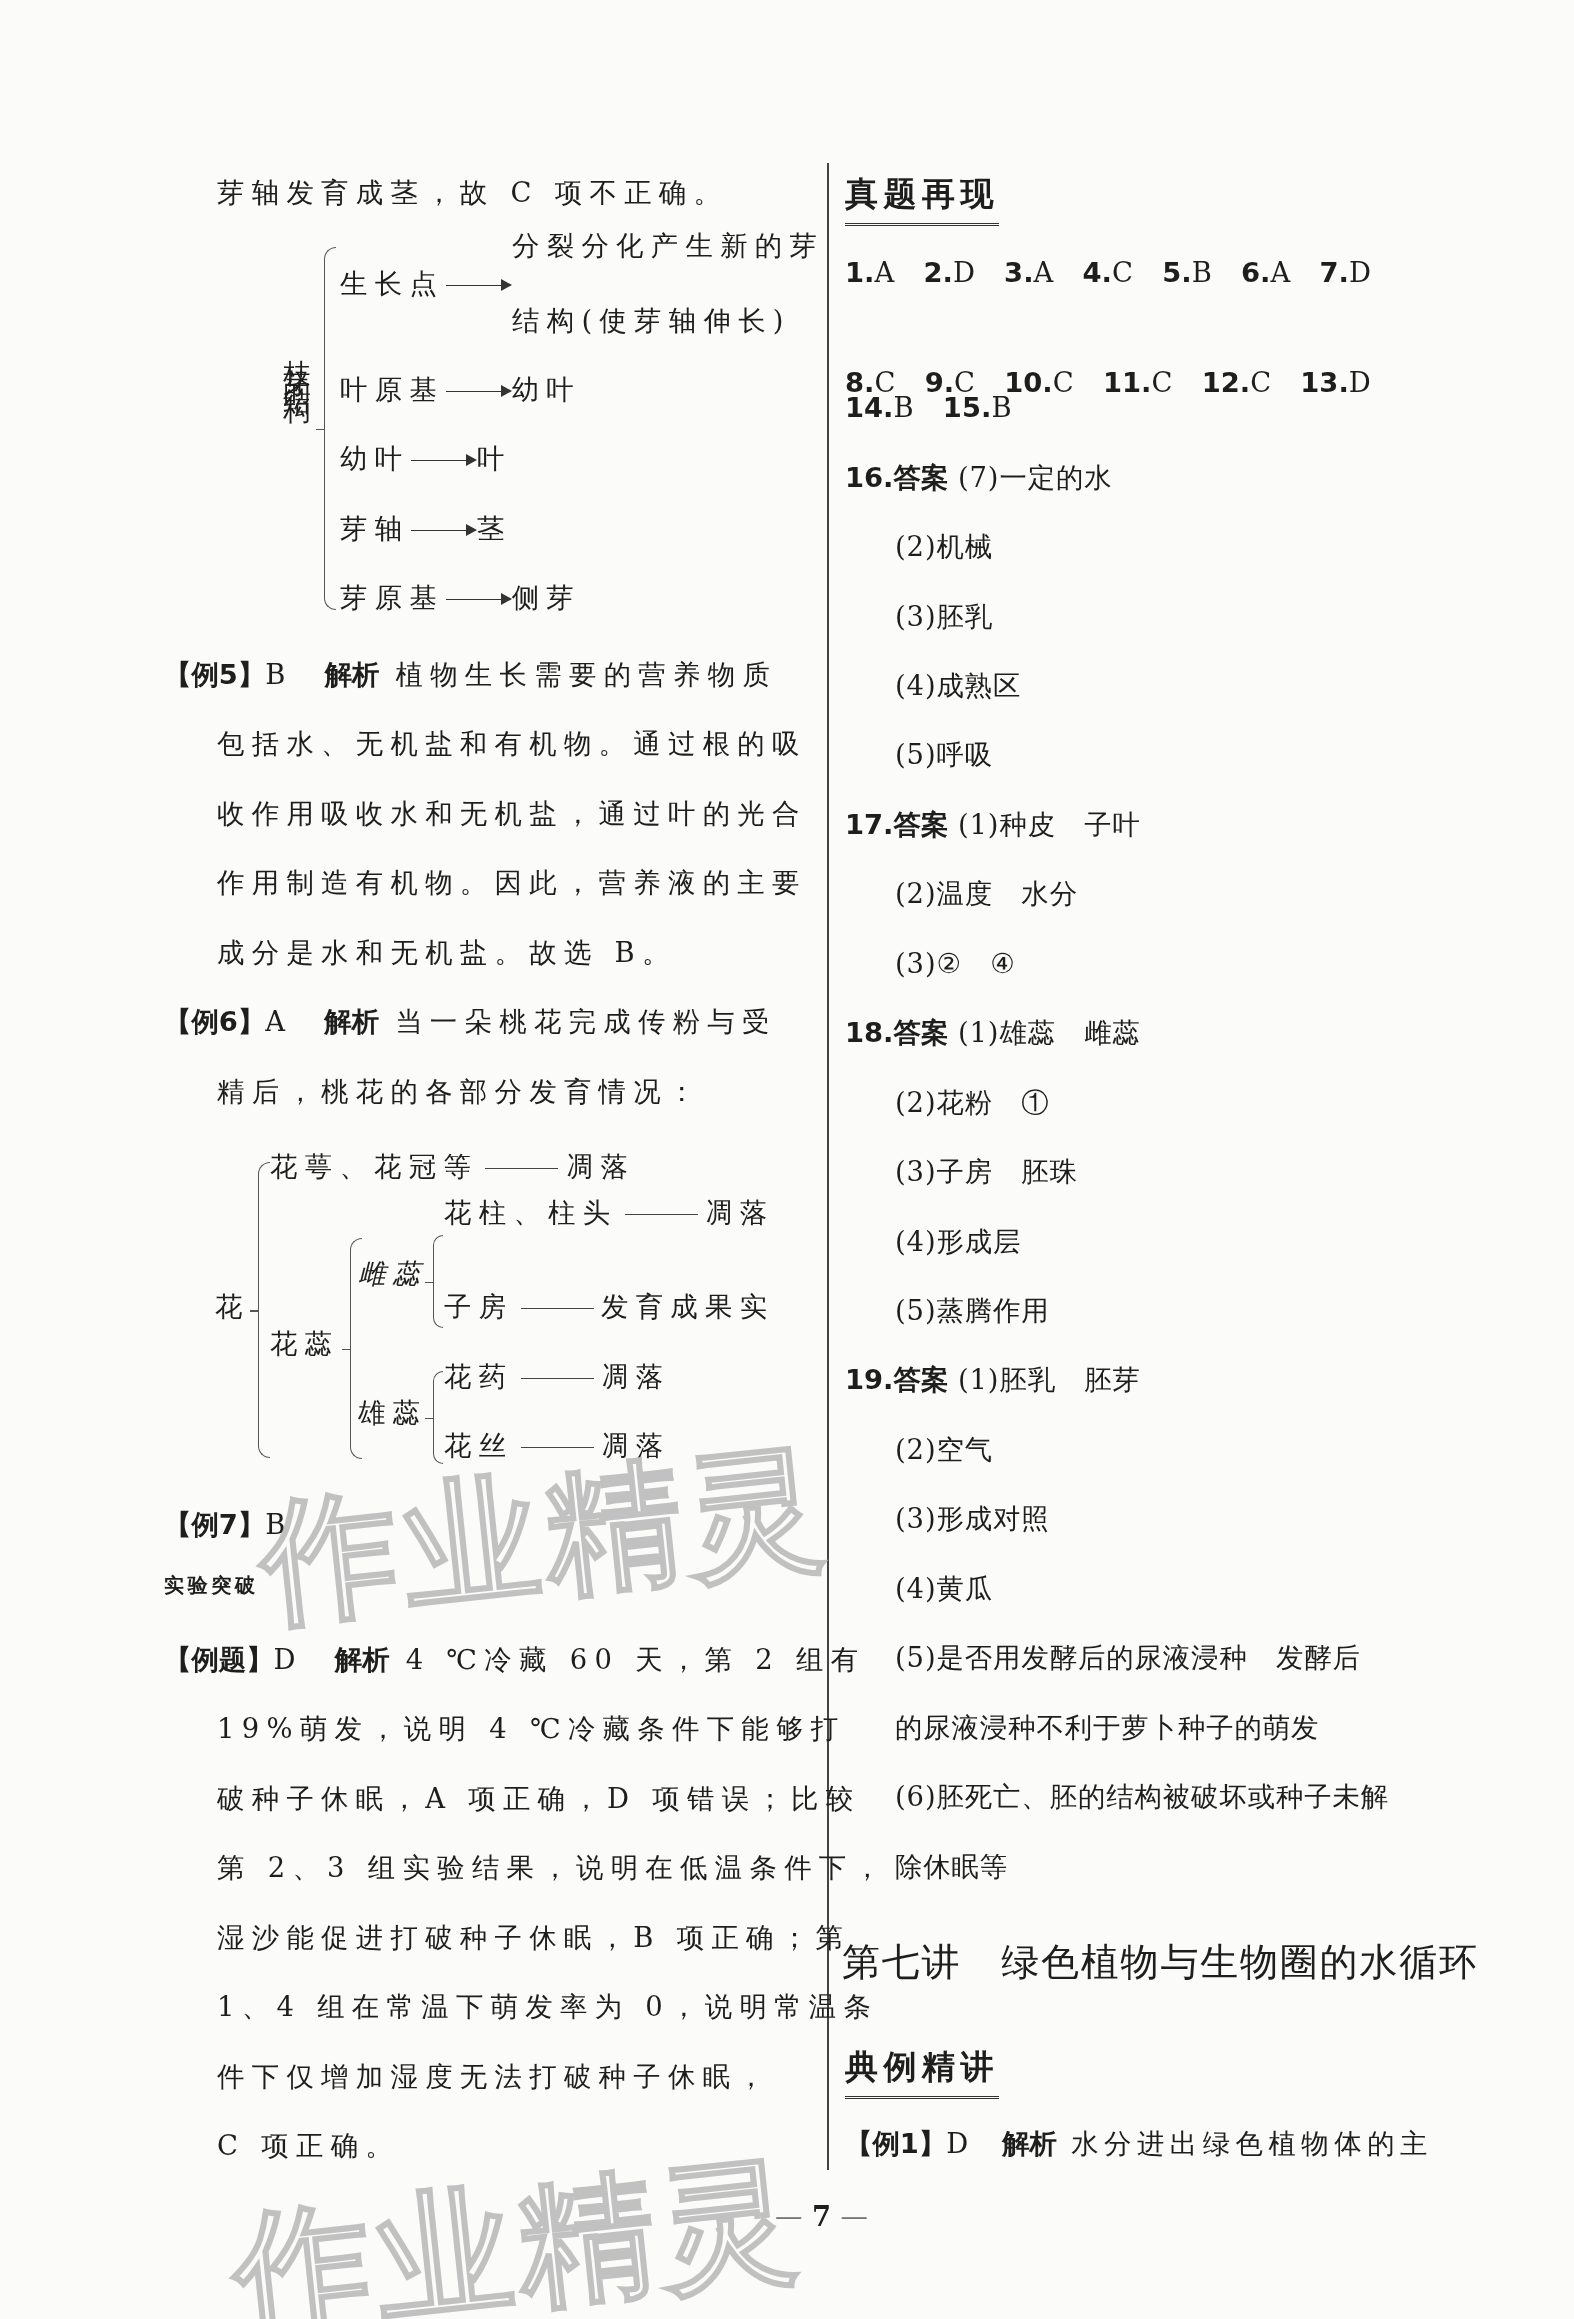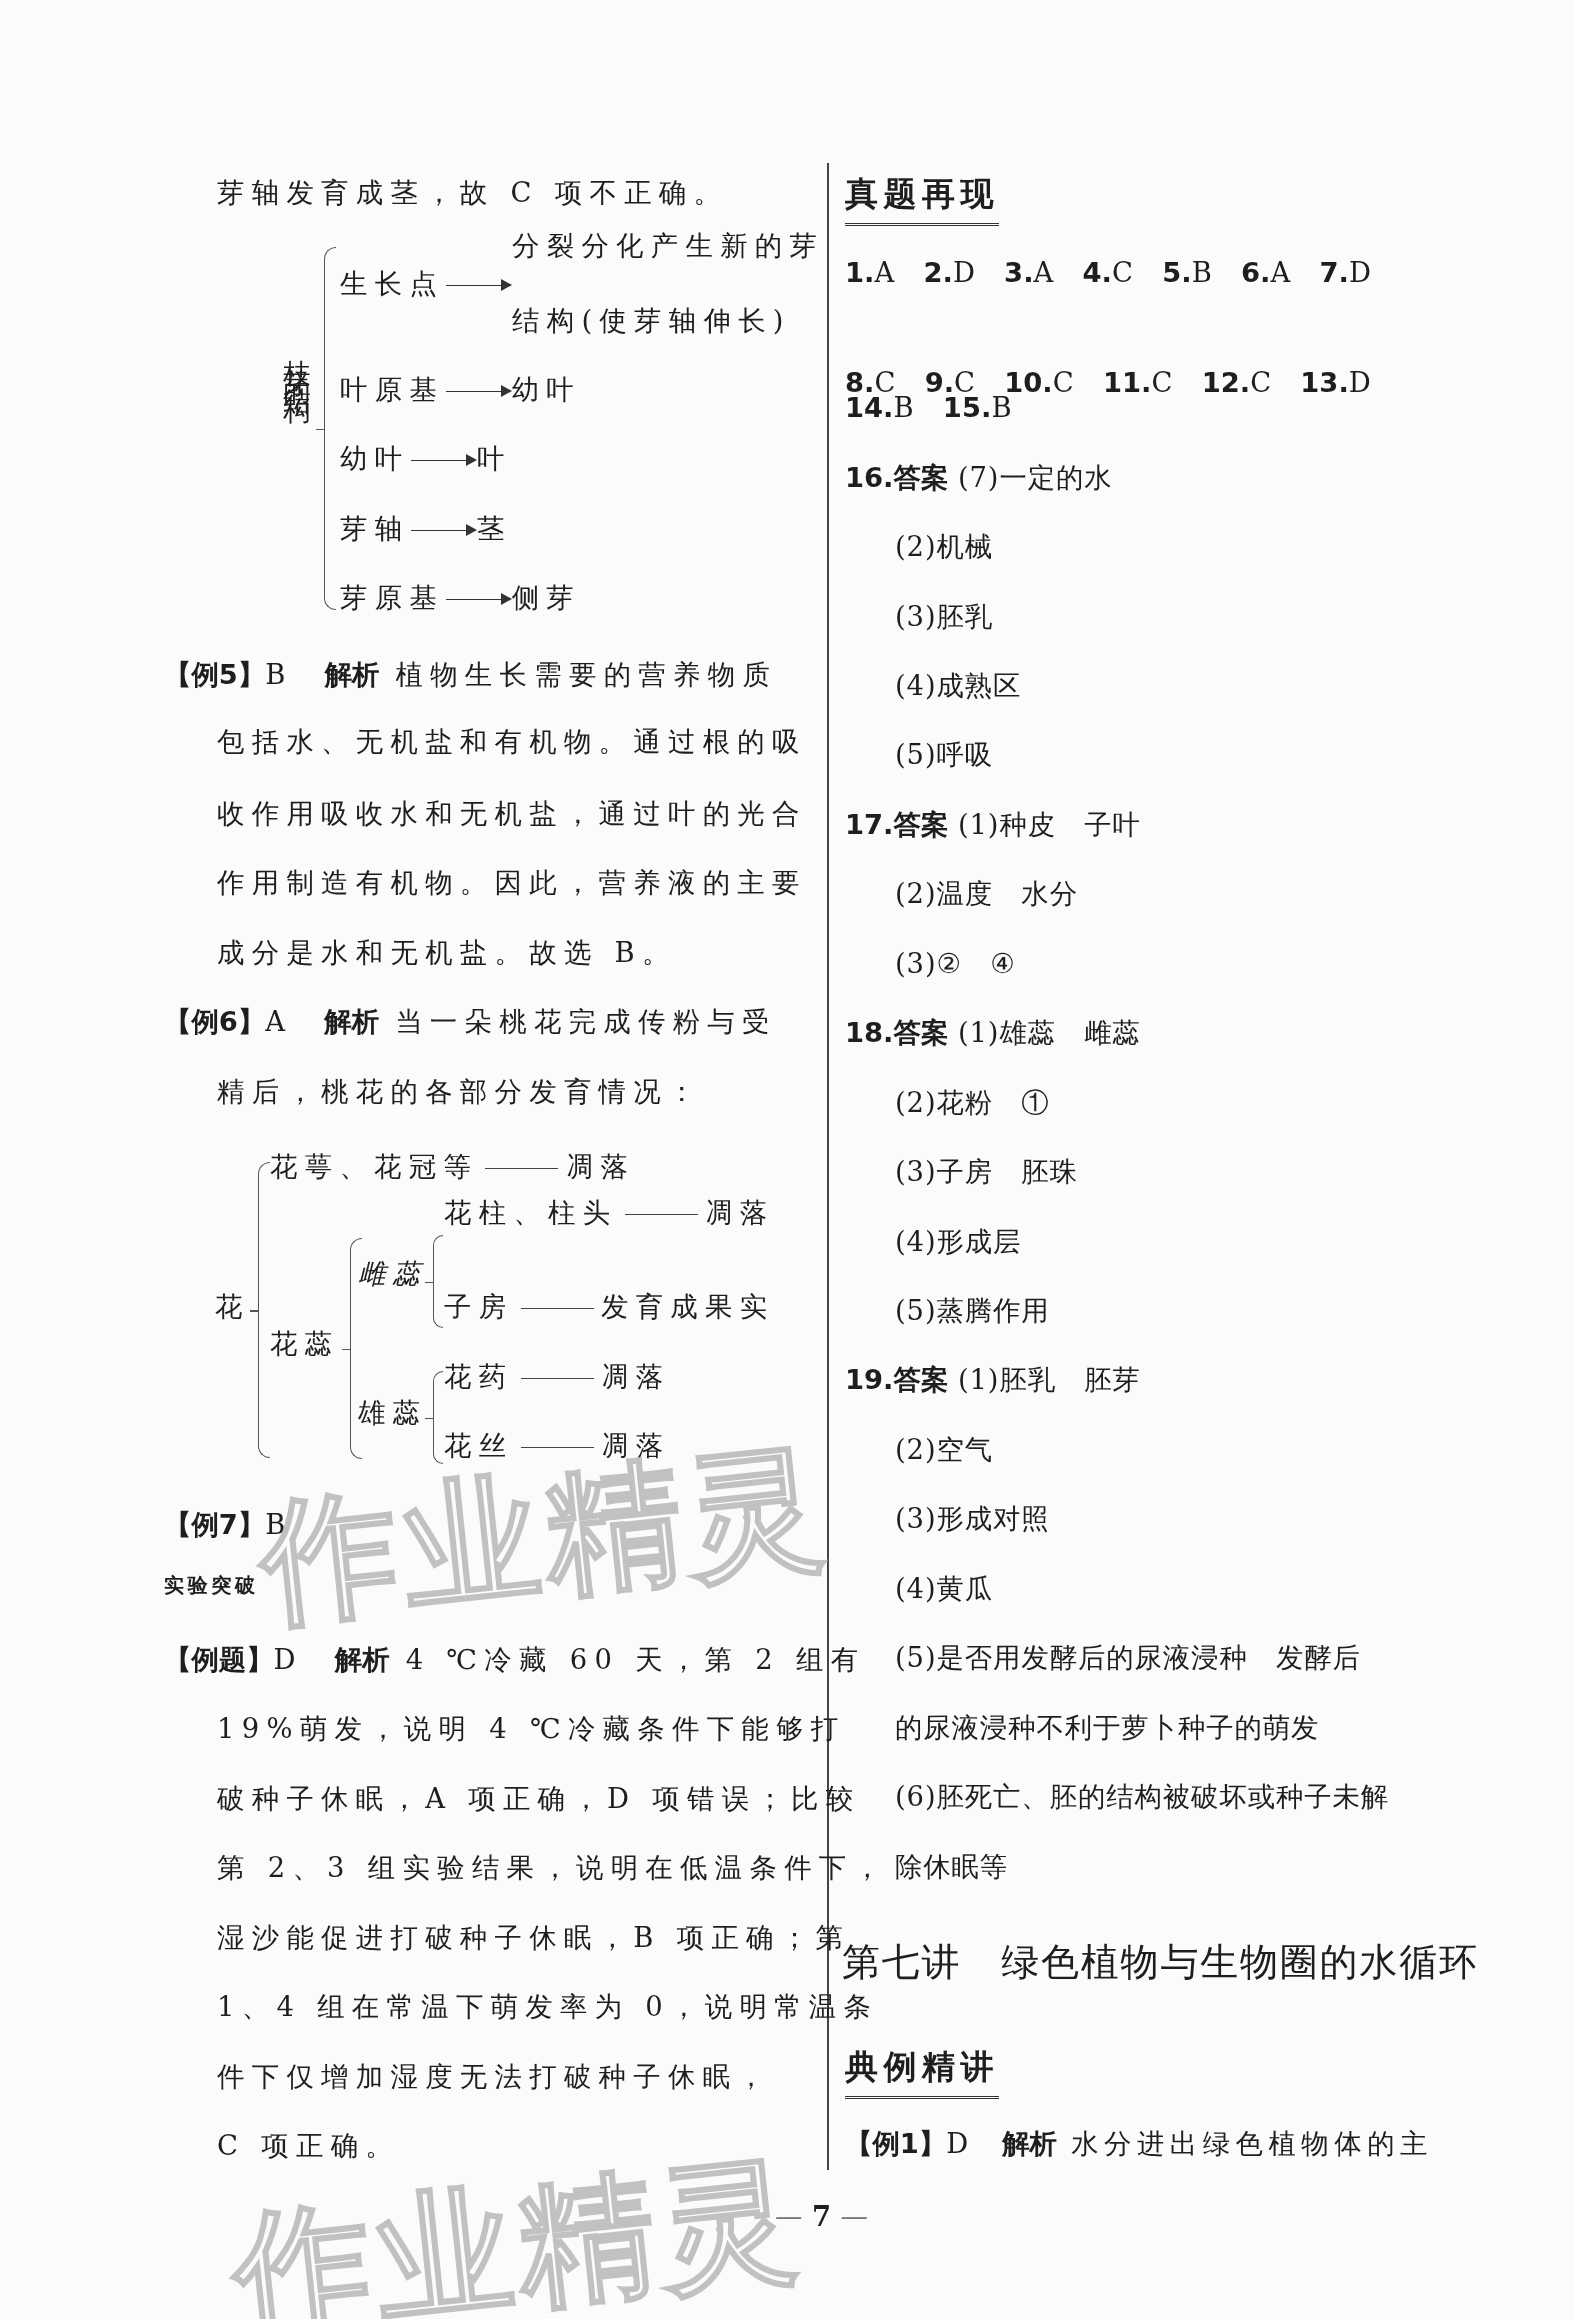--- a/index.html
+++ b/index.html
@@ -61,21 +61,21 @@
     <span>芽轴</span><span class="arrow"></span><span>茎</span>
   </div>
   <div class="abs t" style="left:340px;top:579px;">
     <span>芽原基</span><span class="arrow"></span><span>侧芽</span>
   </div>
 </div>
 
 <div class="abs t" style="left:164px;top:656px;">
   <span class="label">【例5】</span><span>B</span>&nbsp;&nbsp;<span class="label">解析</span>&nbsp;<span>植物生长需要的营养物质</span>
 </div>
-<div class="abs t" style="left:217px;top:725px;font-family:Liberation Mono, monospace;">包括水、无机盐和有机物。通过根的吸</div>
+<div class="abs t" style="left:217px;top:725px;">包括水、无机盐和有机物。通过根的吸</div>
 <div class="abs t" style="left:217px;top:795px;">收作用吸收水和无机盐，通过叶的光合</div>
 <div class="abs t" style="left:217px;top:864px;">作用制造有机物。因此，营养液的主要</div>
 <div class="abs t" style="left:217px;top:934px;">成分是水和无机盐。故选 B。</div>
 
 <div class="abs t" style="left:164px;top:1003px;">
   <span class="label">【例6】</span><span>A</span>&nbsp;&nbsp;<span class="label">解析</span>&nbsp;<span>当一朵桃花完成传粉与受</span>
 </div>
 <div class="abs t" style="left:217px;top:1073px;">精后，桃花的各部分发育情况：</div>
 
 <div>

